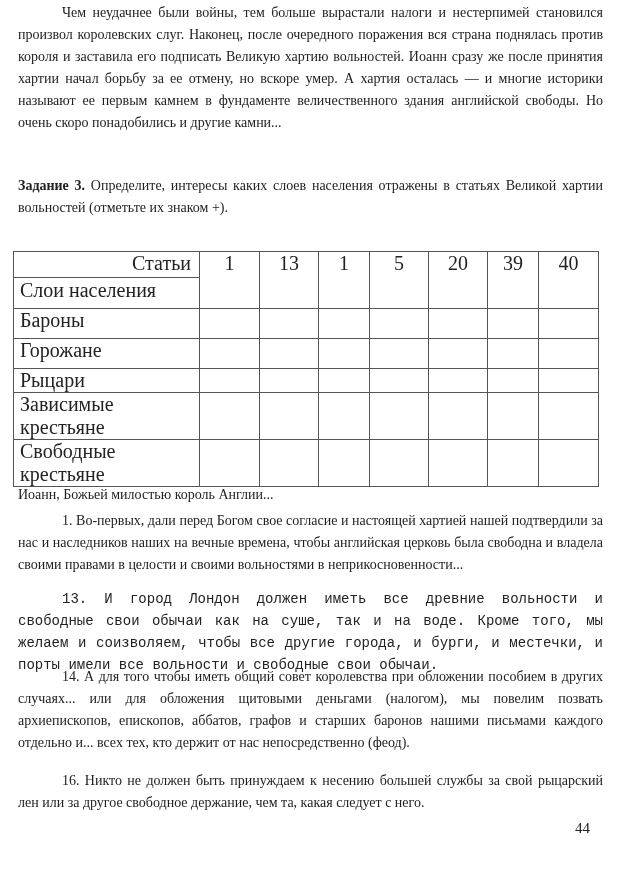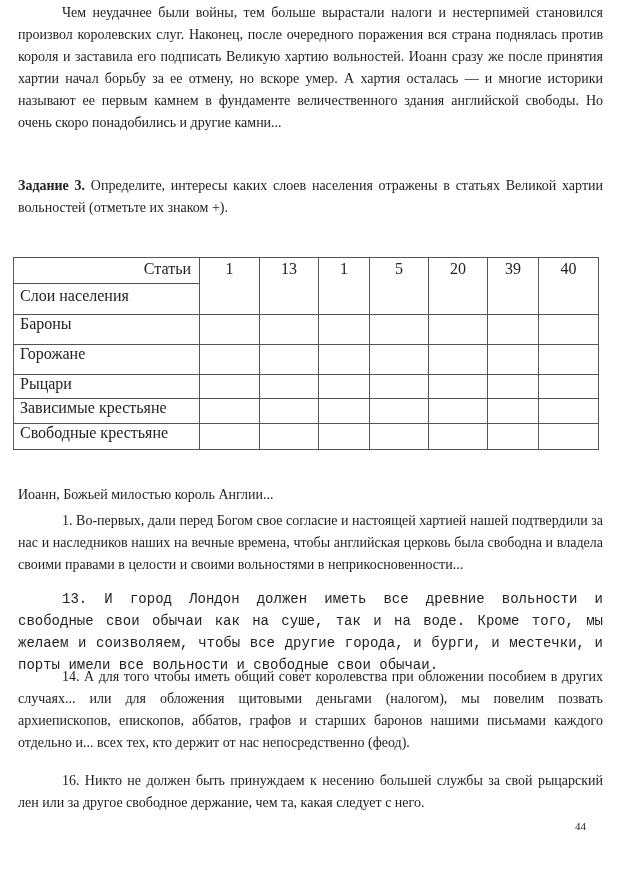--- a/index.html
+++ b/index.html
@@ -12,41 +12,41 @@
       position: absolute; left: 18px; width: 585px;
       line-height: 22px; text-align: justify; margin: 0;
       text-align-last: left;
     }
     .indent { text-indent: 44px; }
     #p-intro { top: 2px; }
     #p-task { top: 175px; }
     #p-task b { font-weight: bold; }
     table.grid {
       position: absolute; left: 13px; top: 251px;
-      border-collapse: collapse; font-size: 16px; margin-top: 6px;
+      border-collapse: collapse; font-size: 20px;
     }
     table.grid td {
       border: 1px solid #555555; padding: 0; vertical-align: top;
     }
     .hdr-corner { width: 185px; height: 56px; padding: 0 !important; position: relative; }
     .hdr-corner .top {
       height: 26px; border-bottom: 1px solid #555555; text-align: right;
       padding-right: 8px; line-height: 22px; box-sizing: border-box;
     }
     .hdr-corner .bot { height: 30px; line-height: 24px; padding-left: 6px; box-sizing: border-box; }
     .num { text-align: center; line-height: 22px; }
     .rowlabel { padding-left: 6px !important; box-sizing: border-box; }
     td.c1 { width: 59px; } td.c2 { width: 58px; } td.c3 { width: 50px; }
     td.c4 { width: 58px; } td.c5 { width: 58px; } td.c6 { width: 50px; } td.c7 { width: 59px; }
     #p-preamble { top: 484px; }
     #p-art1 { top: 510px; }
     #p-art13 { top: 588px; font-family: Liberation Mono, monospace; }
     #p-art14 { top: 666px; }
     #p-art16 { top: 770px; }
-    .page-num { position: absolute; left: 575px; top: 820px; font-size: 11px; }
+    .page-num { position: absolute; left: 575px; top: 820px; font-size: 15px; }
   </style>
 </head>
 <body>
 
 <p id="p-intro" class="para indent">Чем неудачнее были войны, тем больше вырастали налоги и нестерпимей становился произвол королевских слуг. Наконец, после очередного поражения вся страна поднялась против короля и заставила его подписать Великую хартию вольностей. Иоанн сразу же после принятия хартии начал борьбу за ее отмену, но вскоре умер. А хартия осталась — и многие историки называют ее первым камнем в фундаменте величественного здания английской свободы. Но очень скоро понадобились и другие камни...</p>
 
 <p id="p-task" class="para"><b>Задание 3.</b><span> Определите, интересы каких слоев населения отражены в статьях Великой хартии вольностей (отметьте их знаком +).</span></p>
 
 <table class="grid">
   <tbody>

